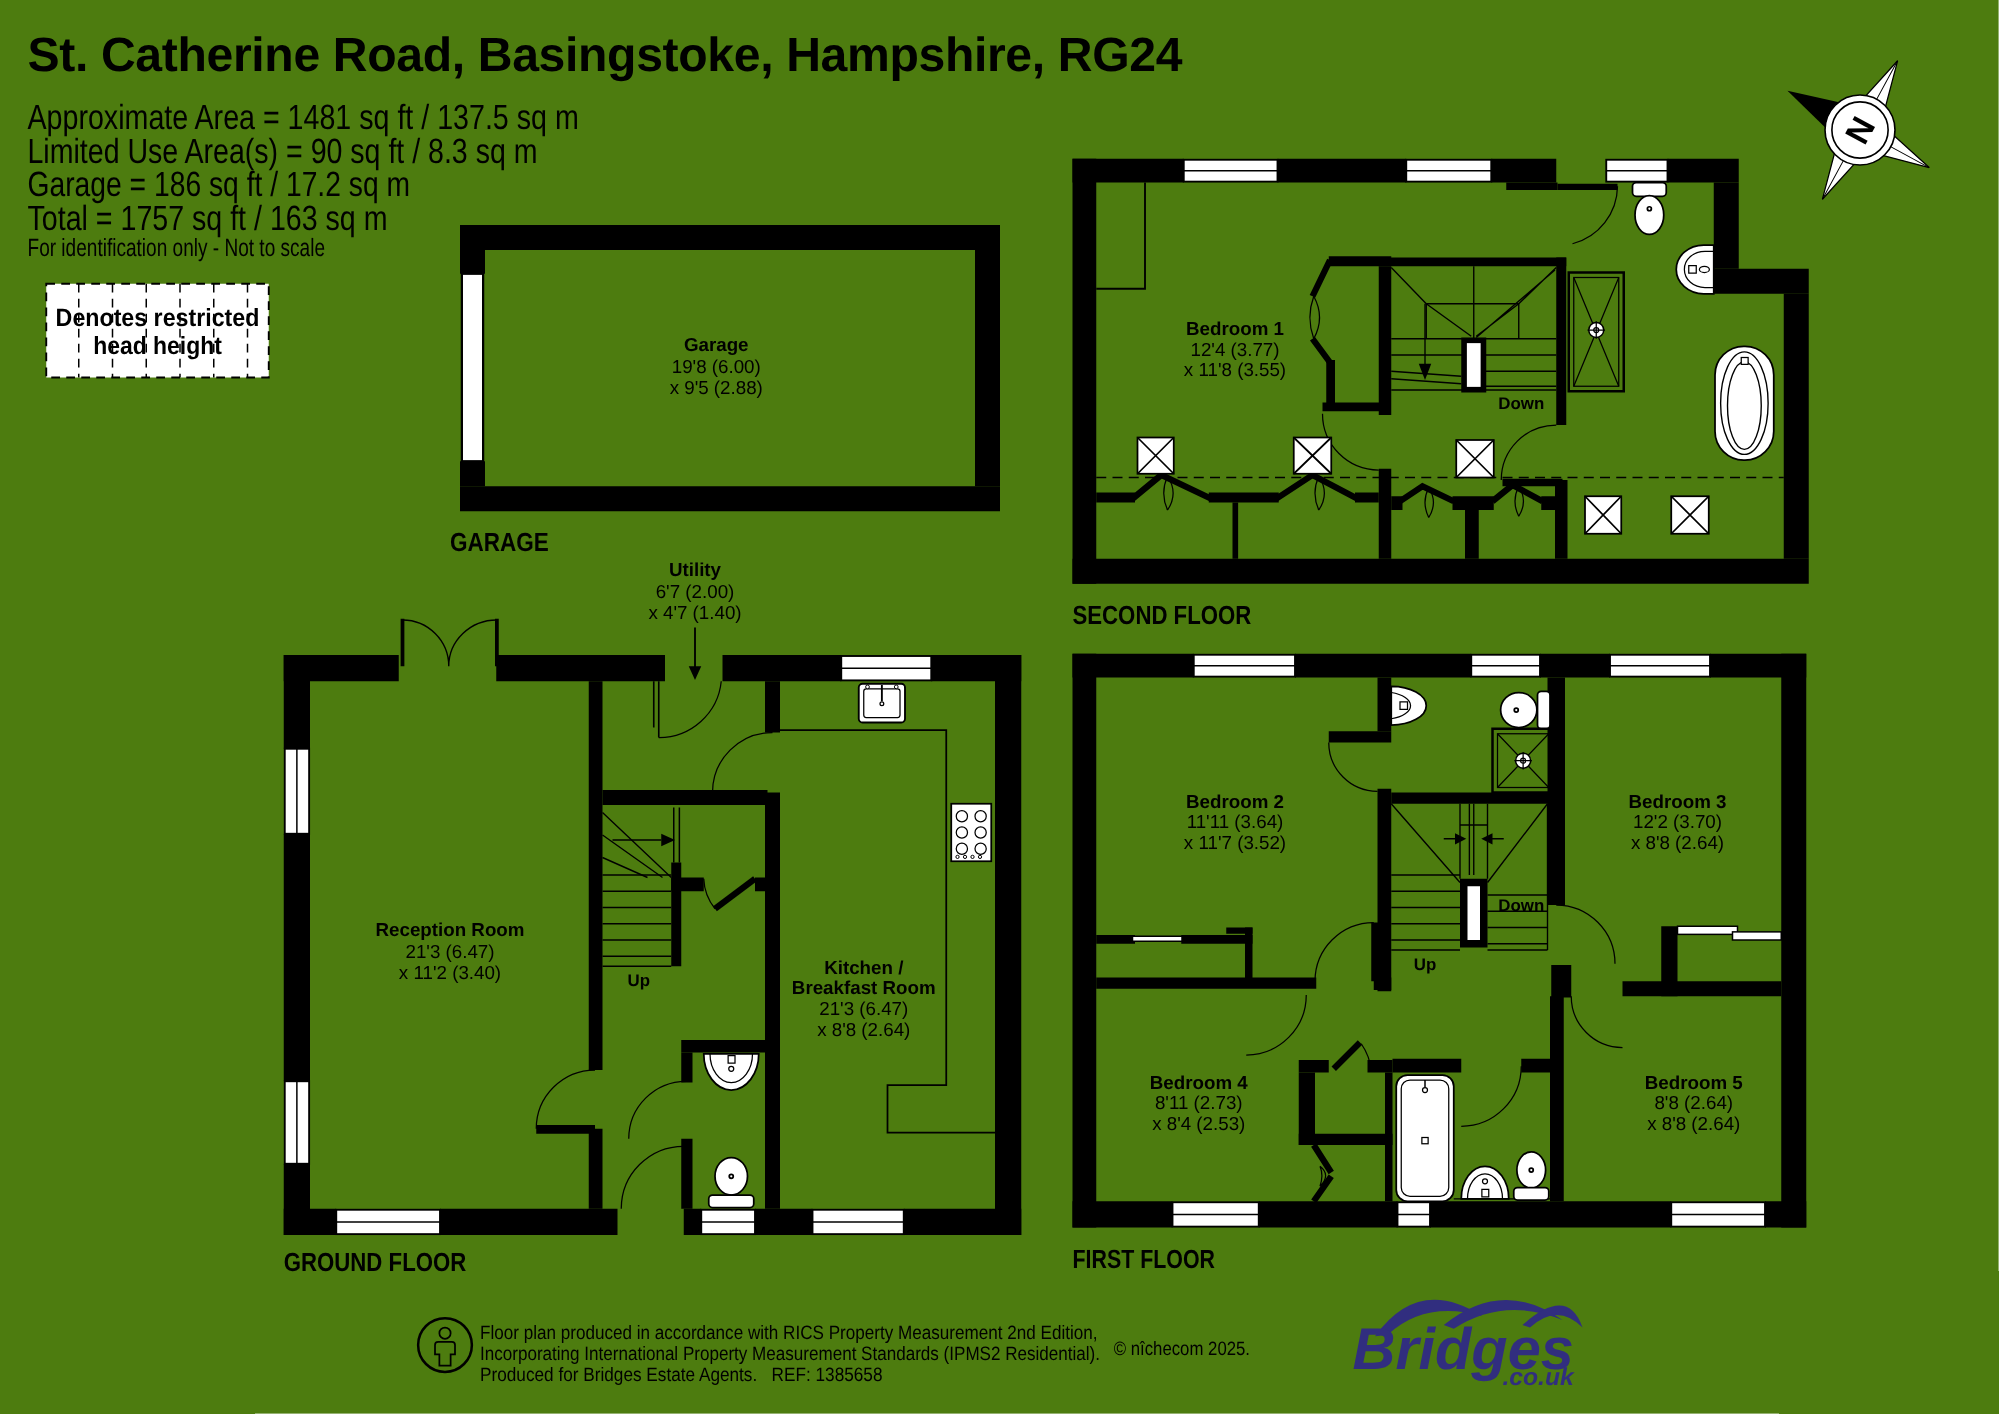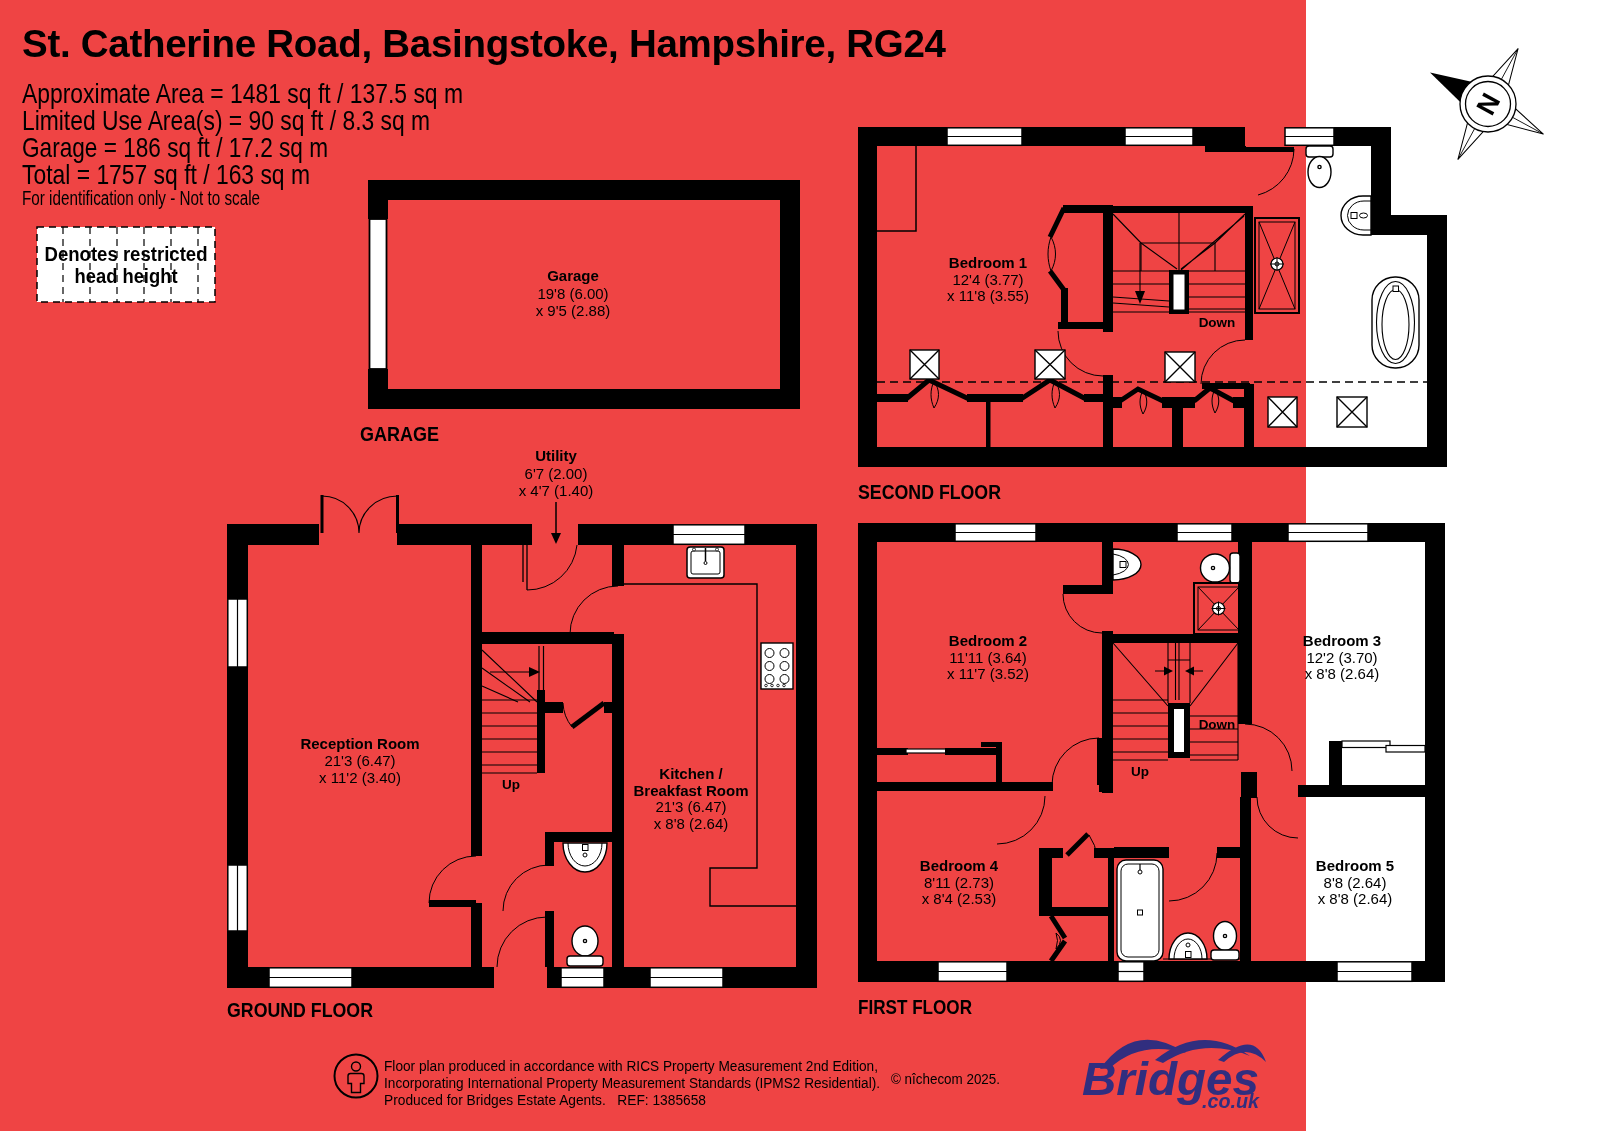--- a/index.html
+++ b/index.html
@@ -1,16 +1,16 @@
 <!DOCTYPE html>
 <html><head>
 <meta charset="utf-8">
 <style>
 html,body{margin:0;padding:0;background:#fff;}
-#page{position:relative;width:1306px;height:1131px;background:#ef4444;font-family:"Liberation Sans",sans-serif;}
+#page{position:relative;width:1599px;height:1131px;background:#4d7c0f;font-family:"Liberation Sans",sans-serif;}
 svg text{font-family:"Liberation Sans",sans-serif;fill:#000;}
 .b{font-weight:bold;}
 .lbl{font-size:15px;text-anchor:middle;}
 .flr{font-size:21px;font-weight:bold;}
 </style>
 </head>
 <body>
 <div id="page">
 <svg width="1599" height="1131" viewBox="0 0 1599 1131">
 

